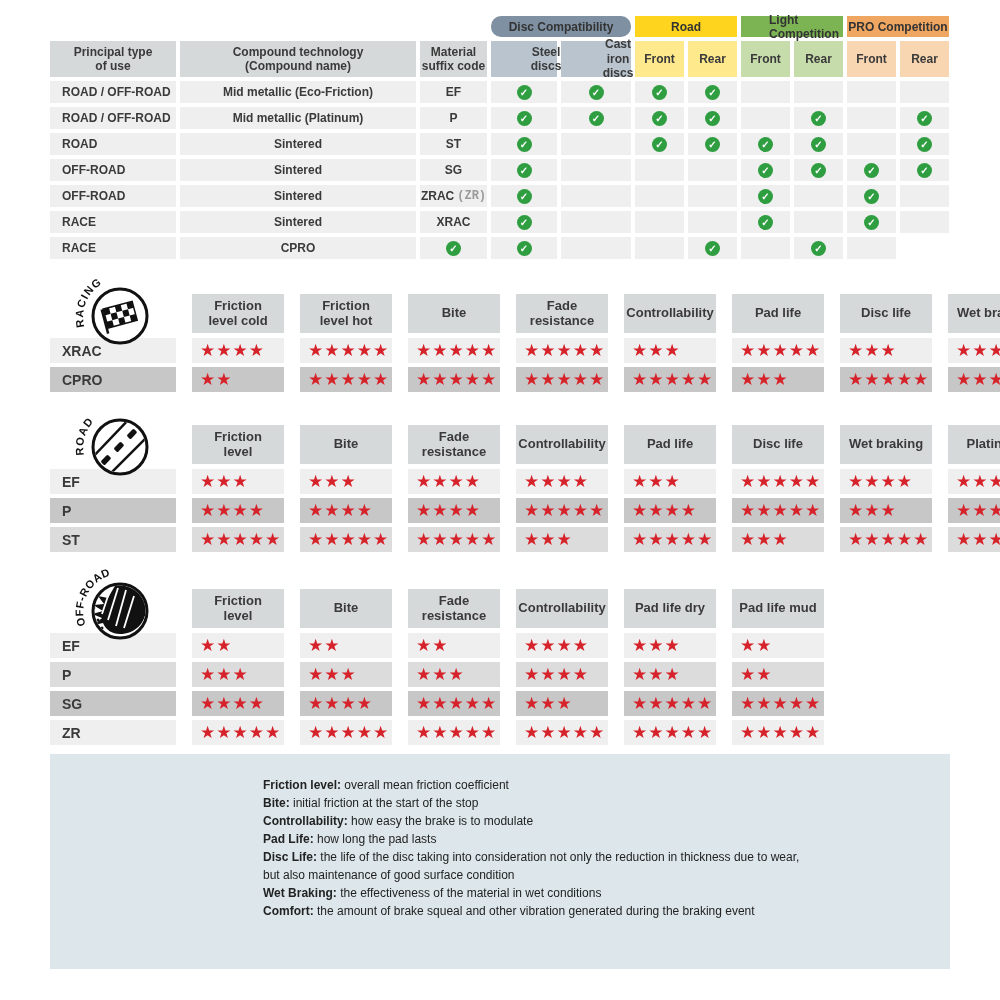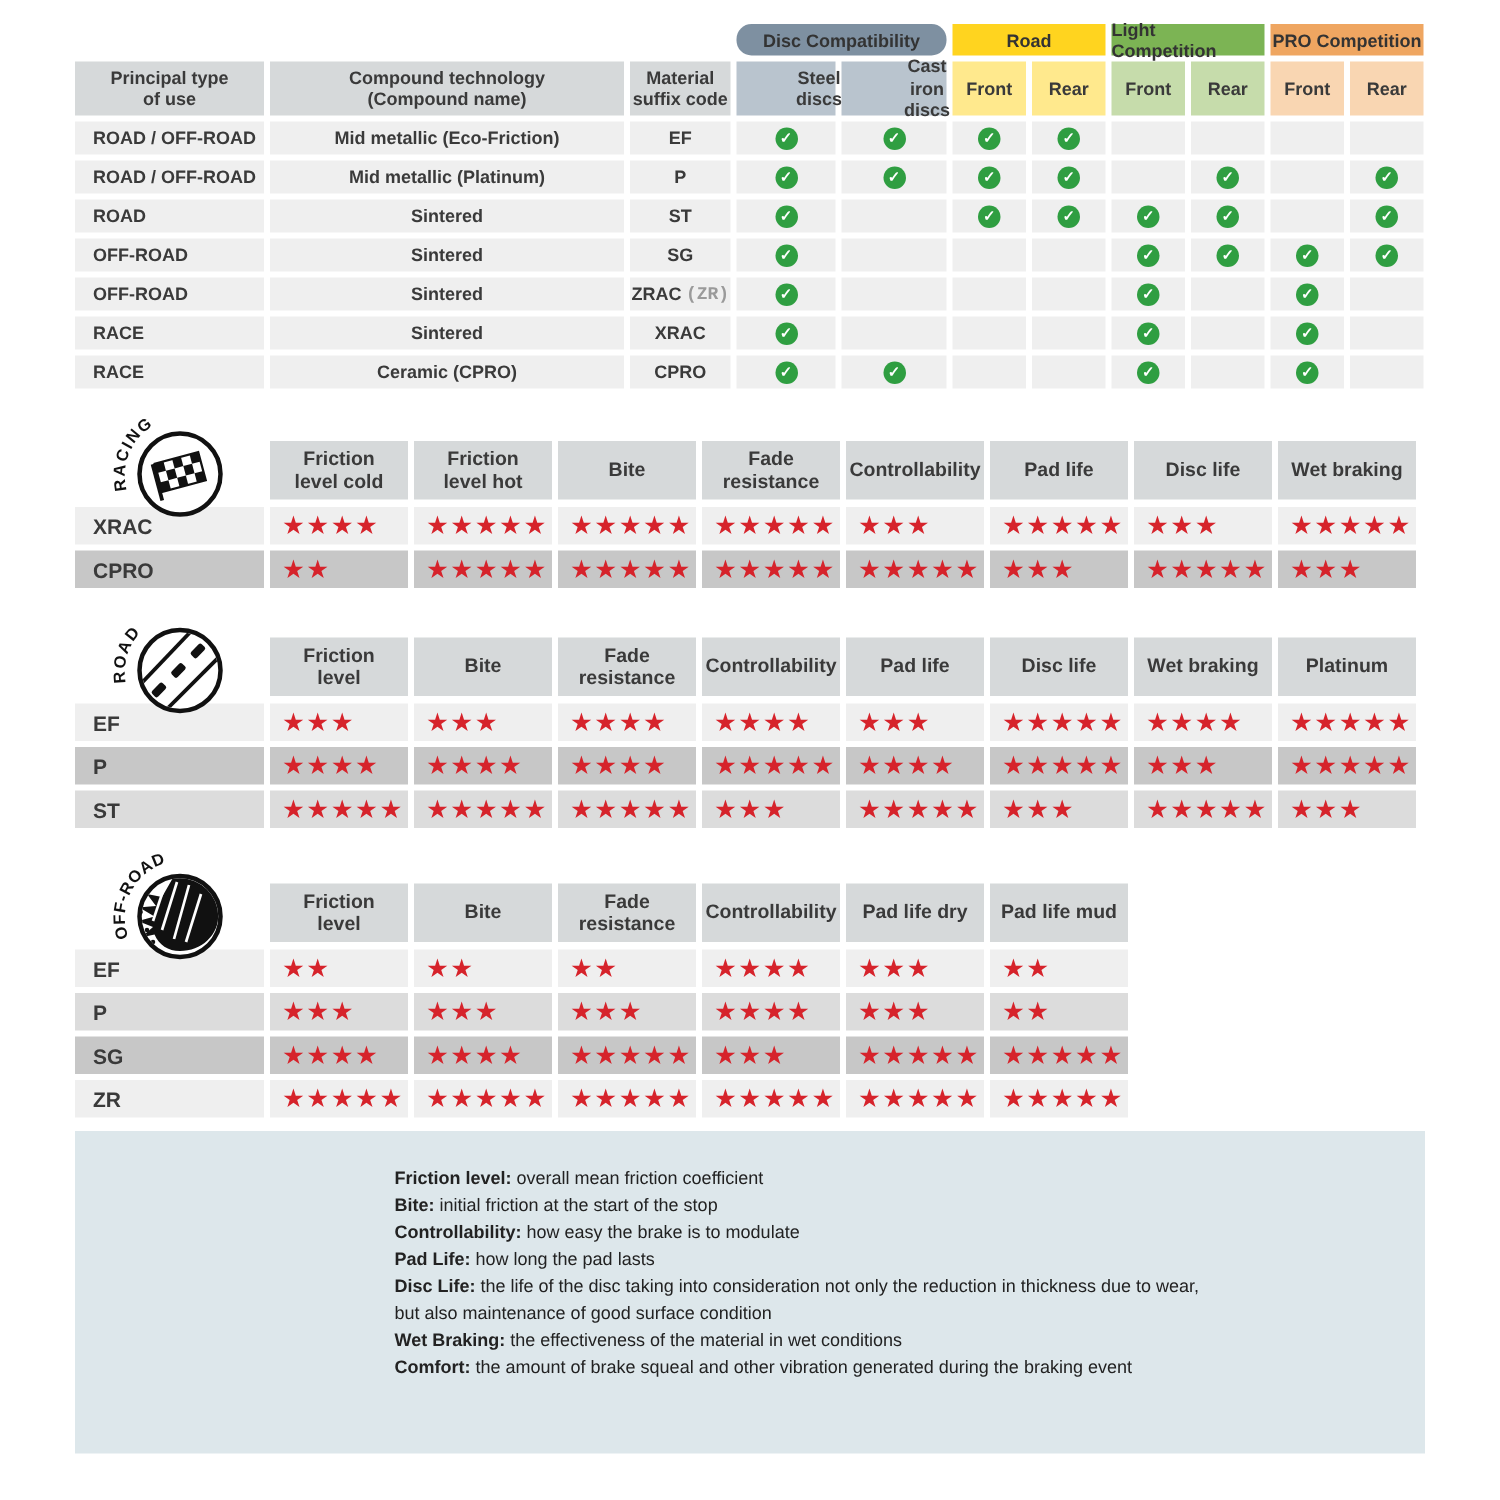--- a/index.html
+++ b/index.html
@@ -8,21 +8,21 @@
 
   
   .top-table{margin:16px 0 0 50px;}
   .t-grid{display:grid;grid-template-columns:126px 236px 67px 66px 70px 49px 49px 49px 49px 49px 49px;column-gap:4px;}
   .band-row{margin-bottom:4px;}
   .band-spacer{grid-column:span 3;}
   .band{grid-column:span 2;height:21px;display:flex;align-items:center;justify-content:center;
         font-weight:700;font-size:12px;color:#333;}
   .band-disc{background:var(--band-disc);border-radius:10px;}
   .band-road{background:var(--band-road);}
-  .band-light{background:var(--band-light);}
+  .band-light{background:var(--band-light);padding-left:28px;}
   .band-pro{background:var(--band-pro);}
   .header-row{margin-bottom:4px;}
   .header-row .cell{height:36px;display:flex;align-items:center;justify-content:center;text-align:center;
         font-weight:700;font-size:12px;line-height:1.2;white-space:pre-line;background:var(--header-gray);}
   .header-row .h-disc{background:var(--band-disc-sub);padding-left:44px;}
   .header-row .h-road{background:var(--band-road-sub);}
   .header-row .h-light{background:var(--band-light-sub);}
   .header-row .h-pro{background:var(--band-pro-sub);}
   .data-row{margin-bottom:4px;}
   .data-row .cell{height:22px;background:var(--row-light);display:flex;align-items:center;justify-content:center;
@@ -33,21 +33,21 @@
         font-size:10px;line-height:15px;text-align:center;font-weight:700;flex:none;}
 
   
   .rating-section{position:relative;margin-left:50px;}
   #sec-racing{margin-top:35px;}
   #sec-road{margin-top:33px;}
   #sec-offroad{margin-top:37px;}
   .sec-icon{position:absolute;left:22px;top:-27px;width:88px;height:84px;}
   .icon-arc-text{font-size:11px;font-weight:700;letter-spacing:1.2px;fill:#111;
         font-family:"Liberation Sans",sans-serif;}
-  .r-grid{display:grid;column-gap:4px;}
+  .r-grid{display:grid;column-gap:16px;}
   .rating-header{margin-bottom:5px;}
   .rating-header .hcell{height:39px;background:var(--header-gray);display:flex;align-items:center;
         justify-content:center;text-align:center;font-weight:700;font-size:13px;line-height:1.15;white-space:pre-line;}
   .rating-header .spacer{background:transparent;}
   .rating-row{margin-bottom:4px;}
   .rating-row .cell{height:25px;display:flex;align-items:center;}
   .rlabel{padding-left:12px;font-weight:700;font-size:14px;}
   .scell{padding-left:8px;}
   .stars{color:var(--star-red);font-size:17px;letter-spacing:1px;line-height:25px;white-space:nowrap;}
 
@@ -230,21 +230,20 @@
             <span class="check">✓</span>
           </div>
           <div class="cell check-cell"></div>
           <div class="cell check-cell">
             <span class="check">✓</span>
           </div>
           <div class="cell check-cell"></div>
         </div>
         <div class="t-grid data-row">
           <div class="cell use-cell">RACE</div>
-          <div class="cell compound-cell">Ceramic (CPRO)</div>
           <div class="cell suffix-cell">
             <span>CPRO</span>
           </div>
           <div class="cell check-cell">
             <span class="check">✓</span>
           </div>
           <div class="cell check-cell">
             <span class="check">✓</span>
           </div>
           <div class="cell check-cell"></div>

